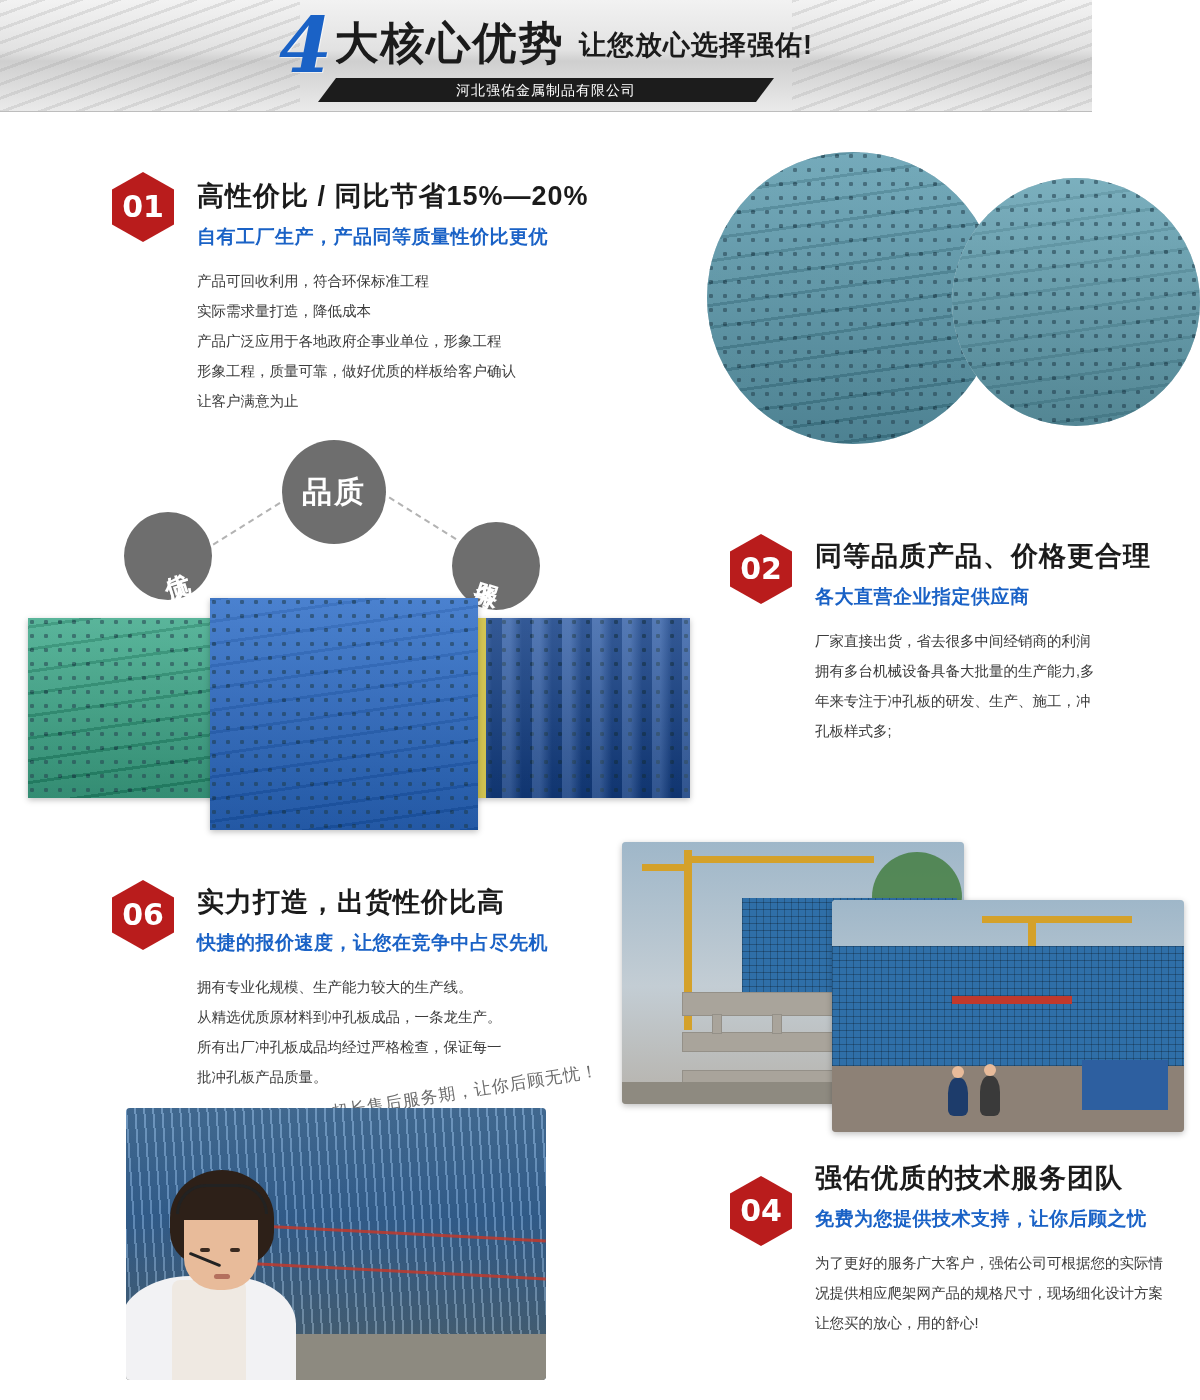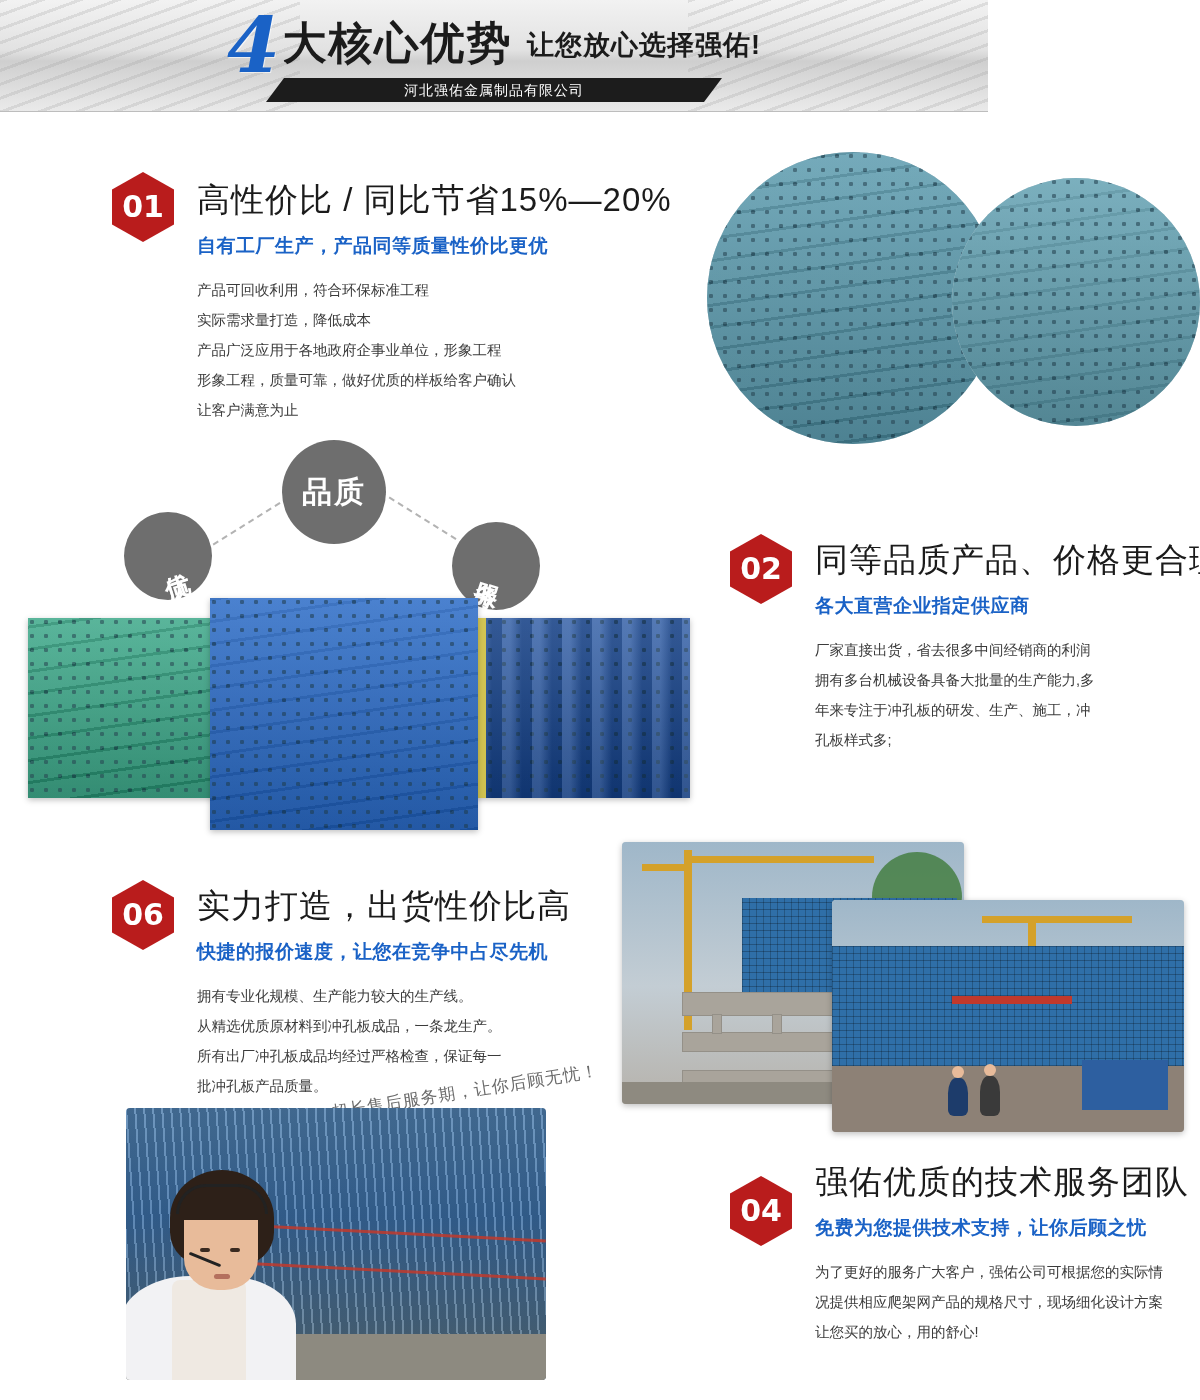--- a/index.html
+++ b/index.html
@@ -12,21 +12,21 @@
     position: relative;
     width: 1200px;
     height: 1400px;
     overflow: hidden;
     background: #fff;
   }
 
   
   .header {
     position: relative;
-    width: 988px;
+    width: 1092px;
     height: 112px;
     background: linear-gradient(to bottom, #f2f2f2 0%, #e2e2e2 45%, #cfcfcf 55%, #eaeaea 100%);
     border-bottom: 1px solid #bdbdbd;
     overflow: hidden;
   }
   .header .stripe-left, .header .stripe-right {
     position: absolute;
     top: 0; height: 112px; width: 300px;
     background: repeating-linear-gradient(
       -20deg,
@@ -111,22 +111,22 @@
     color: #fff;
     font-size: 30px;
     font-weight: bold;
     font-family: "DejaVu Sans", sans-serif;
     text-align: center;
     line-height: 70px;
     letter-spacing: 0;
   }
 
   .title-main {
-    font-size: 33px;
-    font-weight: normal;
+    font-size: 27px;
+    font-weight: bold;
     color: #1b1b1b;
     letter-spacing: 1px;
     white-space: nowrap;
   }
   .title-sub {
     font-size: 19px;
     font-weight: bold;
     color: #1a62c6;
     letter-spacing: 0.5px;
     margin-top: 10px;

